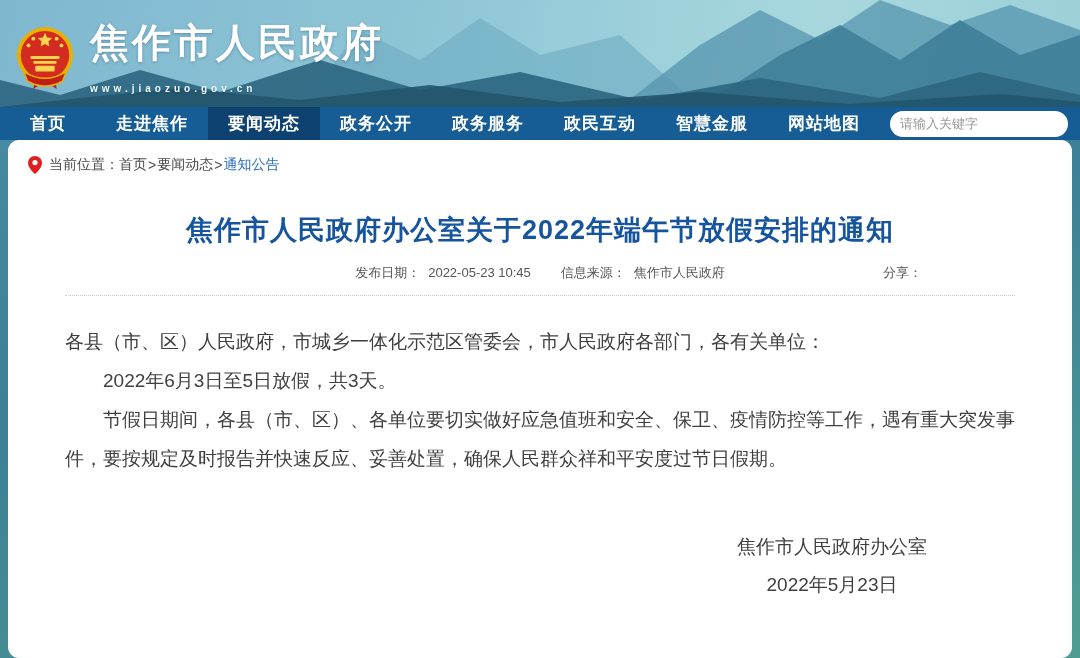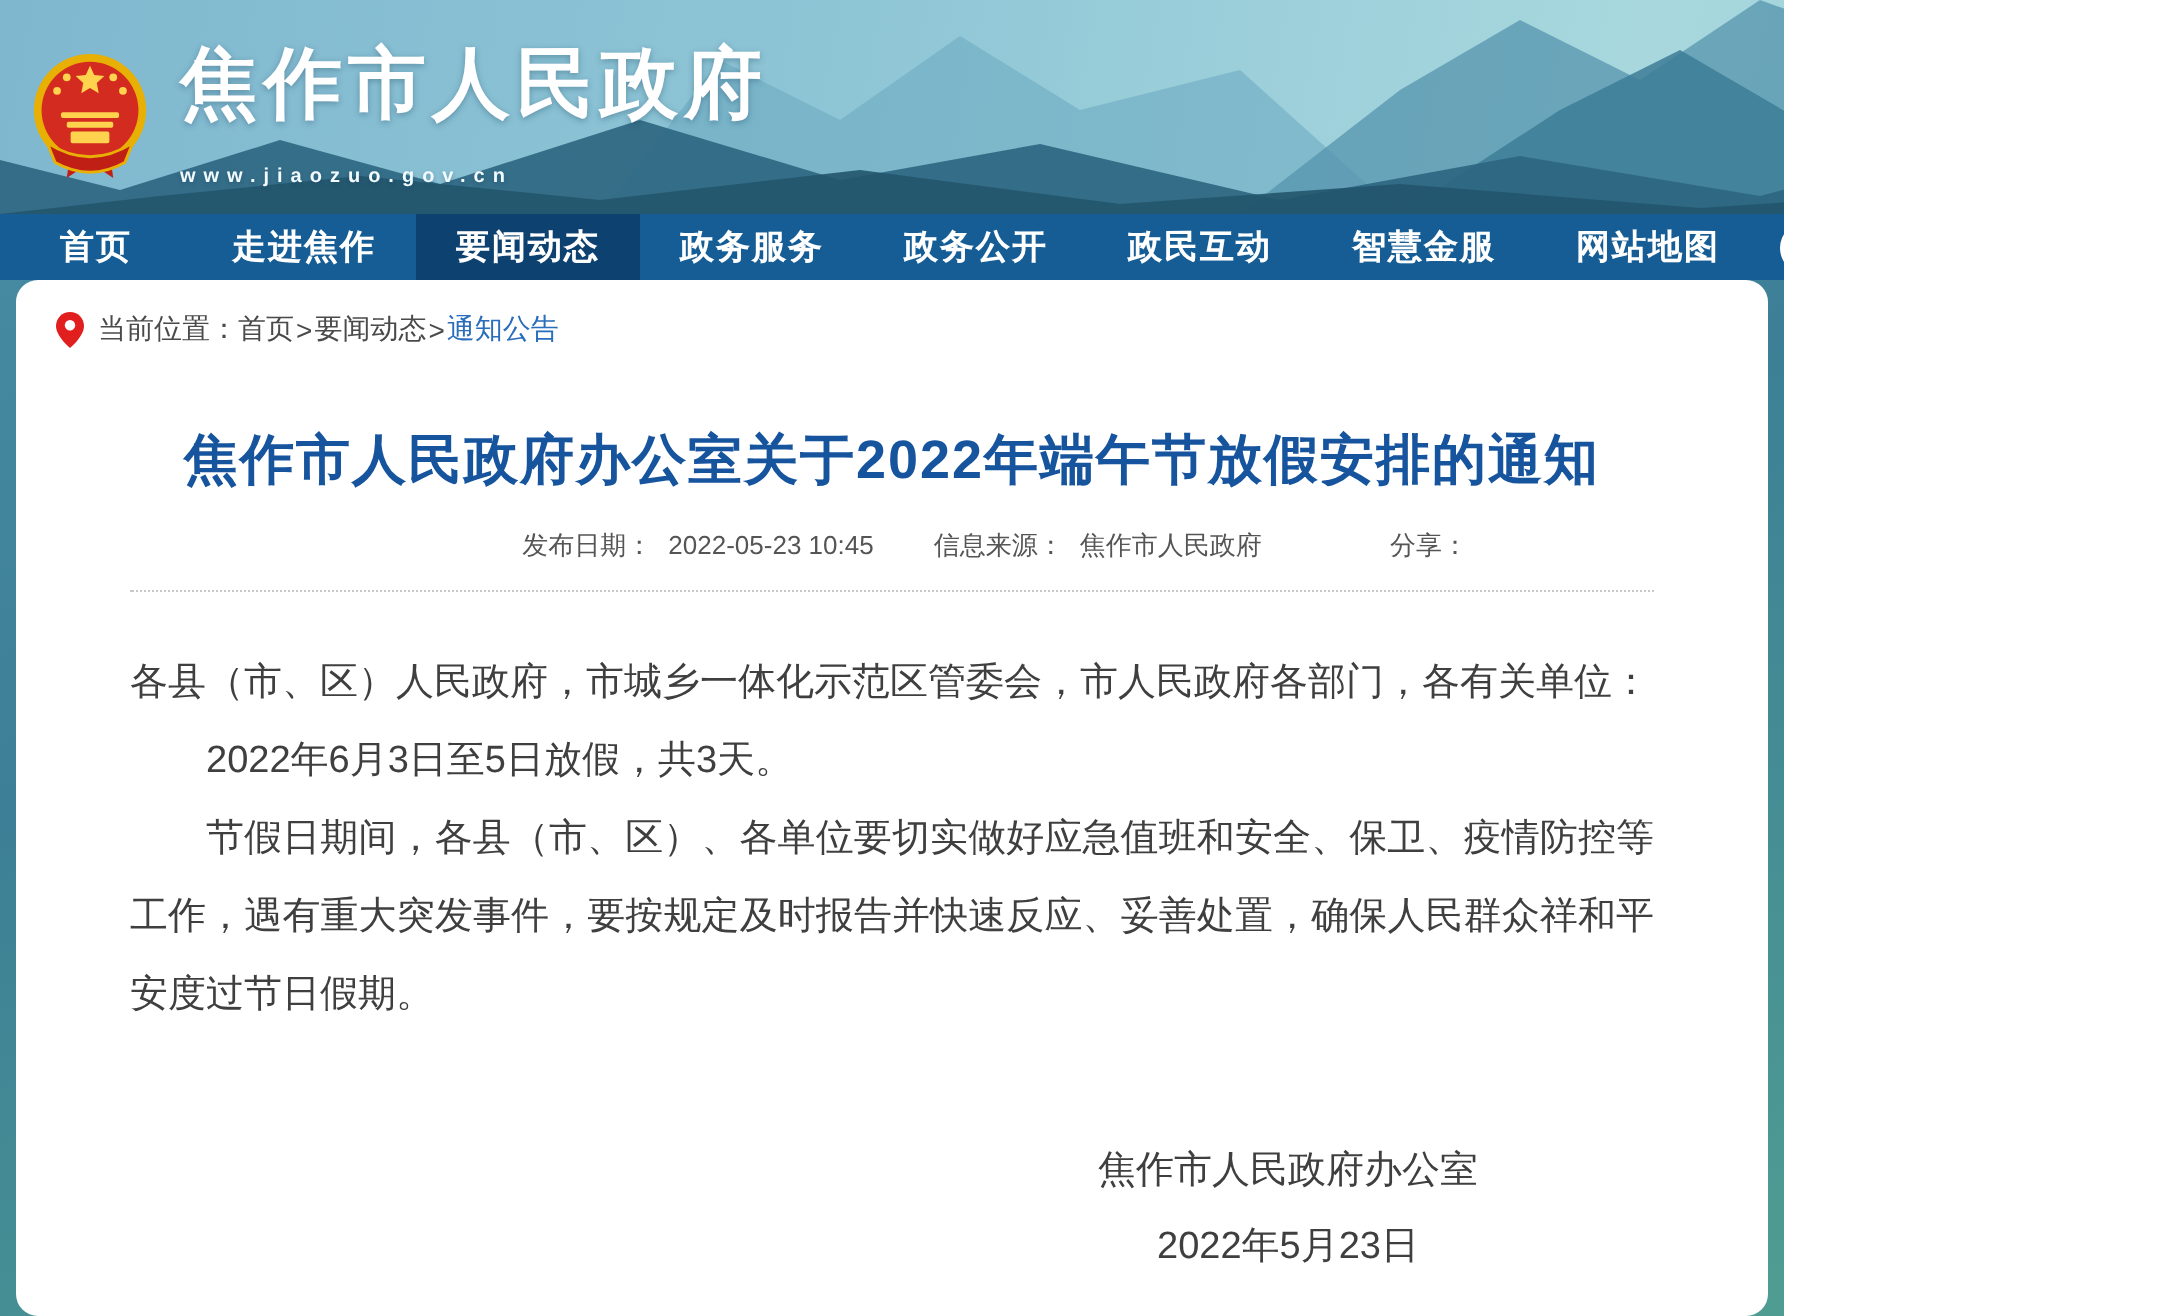--- a/index.html
+++ b/index.html
@@ -1,18 +1,18 @@
 <!DOCTYPE html>
 <html><head>
 <meta charset="utf-8">
 <style>
   * { margin: 0; padding: 0; box-sizing: border-box; }
   html, body { width: 1080px; }
   body { font-family: "Liberation Sans", "DejaVu Sans", sans-serif; }
-  .page { position: relative; width: 892px; height: 658px; overflow: hidden;
+  .page { position: relative; width: 1080px; height: 658px; overflow: hidden;
           background: linear-gradient(165deg, #4a8fa8 0%, #3c7f96 45%, #4f9d92 100%); }
 
   
   .header { position: relative; width: 1080px; height: 107px; overflow: hidden;
             background: linear-gradient(100deg, #7fb7cf 0%, #8fc6d6 40%, #a8d8de 75%, #9ccfd8 100%); }
   .header svg.mountains { position: absolute; left: 0; top: 0; width: 1080px; height: 107px; }
   .brand { position: absolute; left: 14px; top: 22px; display: flex; align-items: center; z-index: 2; }
   .emblem { width: 62px; height: 66px; flex: 0 0 auto; }
   .brand-text { margin-left: 14px; color: #fff; }
   .site-title { font-size: 39px; font-weight: bold; letter-spacing: 3px;
@@ -95,22 +95,22 @@
         <div class="site-title">焦作市人民政府</div>
         <div class="site-url">www.jiaozuo.gov.cn</div>
       </div>
     </div>
   </div>
 
   <div class="navbar">
     <div class="nav-item first">首页</div>
     <div class="nav-item">走进焦作</div>
     <div class="nav-item active">要闻动态</div>
+    <div class="nav-item">政务公开</div>
     <div class="nav-item">政务服务</div>
-    <div class="nav-item">政务公开</div>
     <div class="nav-item">政民互动</div>
     <div class="nav-item">智慧金服</div>
     <div class="nav-item">网站地图</div>
     <div class="nav-search">
       <input type="text" placeholder="请输入关键字" style="">
       <div class="search-divider"></div>
 
     </div>
   </div>
 

